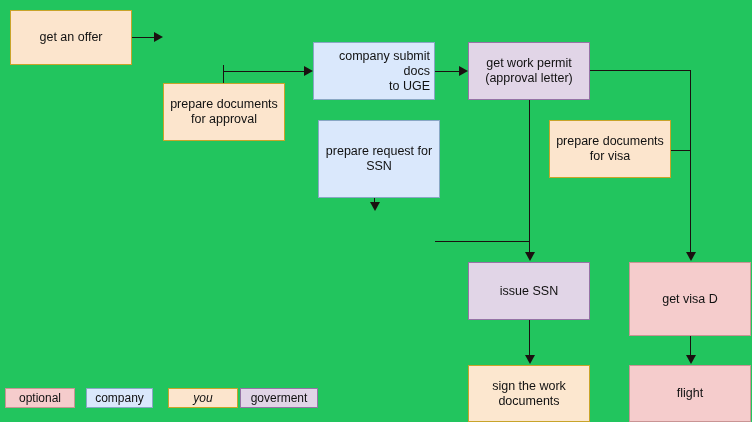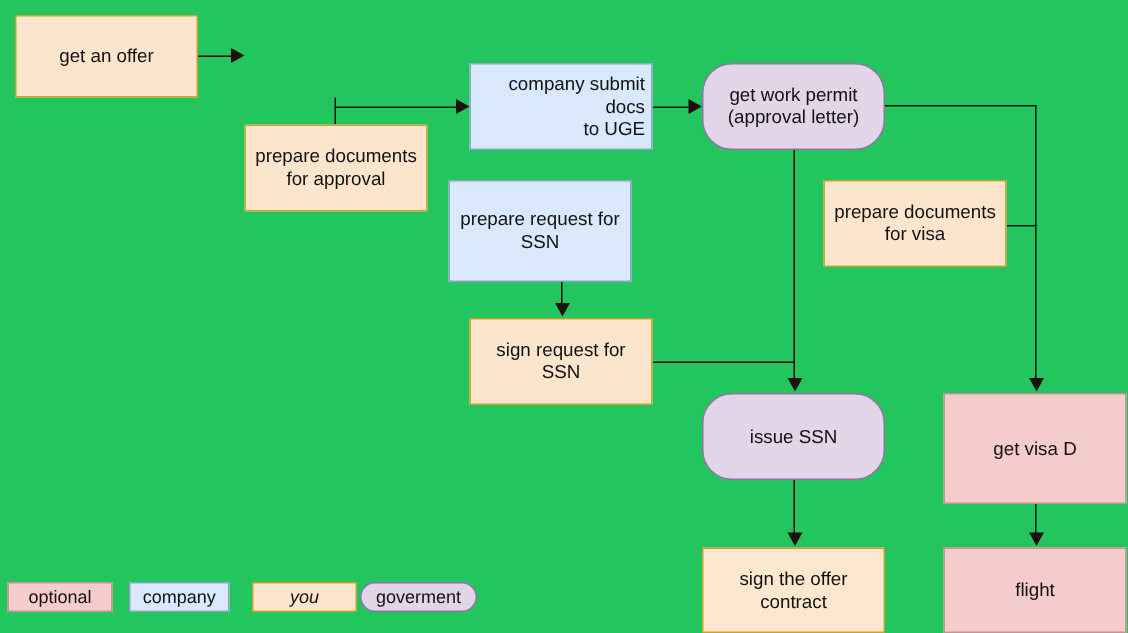--- a/index.html
+++ b/index.html
@@ -31,21 +31,21 @@
     color: #111111;
     padding: 2px 4px;
     z-index: 2;
   }
   .node span { display: block; white-space: pre-line; }
 
   
   .c-you   { background: #fce5cd; border-color: #c8a42a; }
   .c-you2  { background: #fce7cf; border-color: #c8a42a; }
   .c-company { background: #dae8fc; border-color: #89a7c4; }
-  .c-gov   { background: #e1d5e7; border-color: #9673a6; border-radius: 20px; }
+  .c-gov   { background: #e1d5e7; border-color: #9673a6; }
   .c-opt   { background: #f5cccc; border-color: #c99494; }
 
   
   .seg {
     position: absolute;
     background: #1a1110;
     z-index: 1;
   }
   .seg.h { height: 1.4px; }
   .seg.v { width: 1.4px; }
@@ -130,44 +130,41 @@
   <div class="node c-company" style="left:313px; top:42px; width:122px; height:58px;text-align:right;">
     <span>company submit docs
 to UGE</span>
   </div>
 
   <div class="node c-gov" style="left:468px; top:42px; width:122px; height:58px;">
     <span>get work permit
 (approval letter)</span>
   </div>
 
-  <div class="node c-company" style="left:299px; top:120px; width:122px; height:68px;">
+  <div class="node c-company" style="left:318px; top:120px; width:122px; height:78px;">
     <span>prepare request for
 SSN</span>
   </div>
 
   <div class="node c-you" style="left:549px; top:120px; width:122px; height:58px;">
     <span>prepare documents
 for visa</span>
   </div>
 
-  <div class="node c-you" style="left:313px; top:212px; width:122px; height:58px;">
-    <span>sign request for SSN</span>
-  </div>
 
   <div class="node c-gov" style="left:468px; top:262px; width:122px; height:58px;">
     <span>issue SSN</span>
   </div>
 
   <div class="node c-opt" style="left:629px; top:262px; width:122px; height:74px;">
     <span>get visa D</span>
   </div>
 
   <div class="node c-you2" style="left:468px; top:365px; width:122px; height:57px;">
-    <span>sign the offer contract</span>
+    <span>sign the work documents</span>
   </div>
 
   <div class="node c-opt" style="left:629px; top:365px; width:122px; height:57px;">
     <span>flight</span>
   </div>
 
   <div id="legend">
     <div class="legend-item c-opt" style="left:5px; width:70px;">
       <span>optional</span>
     </div>

